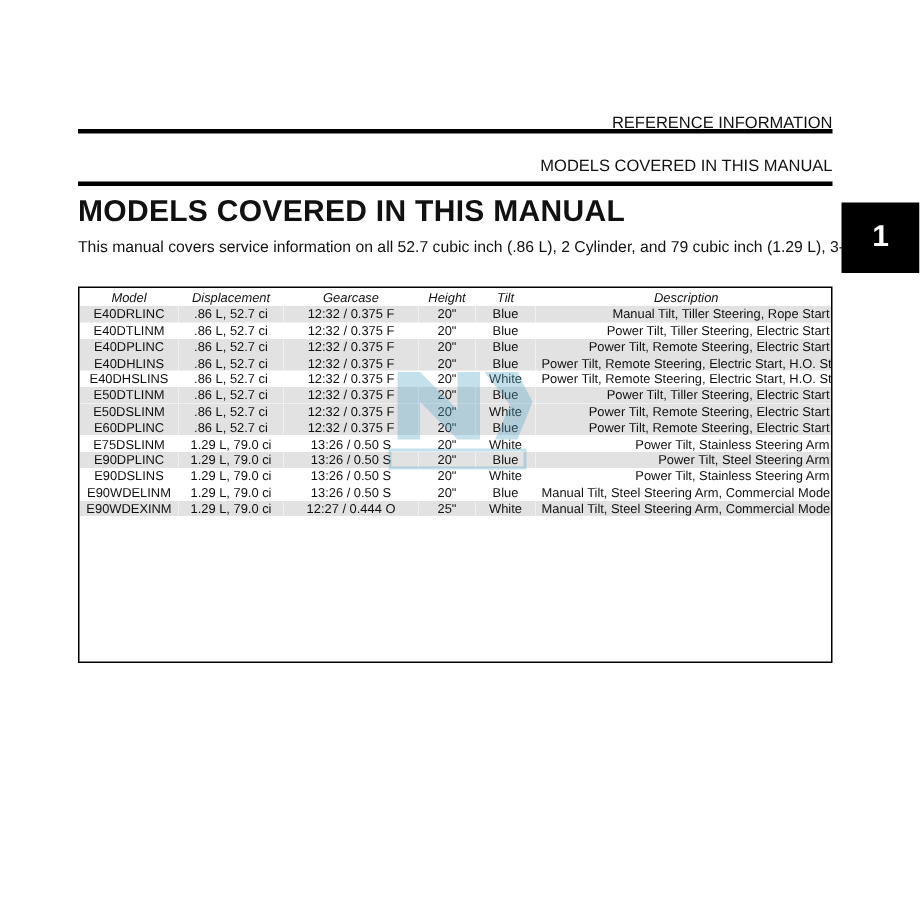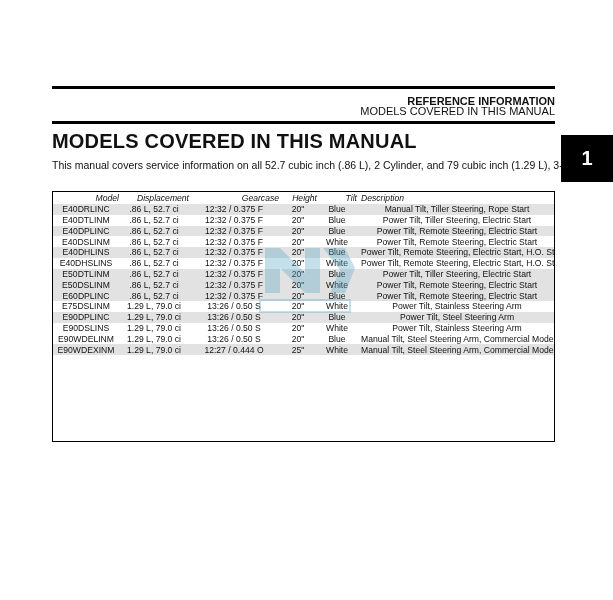--- a/index.html
+++ b/index.html
@@ -1,32 +1,32 @@
 <!DOCTYPE html>
 <html><head>
 <meta charset="utf-8">
 <style>
   html, body { margin: 0; padding: 0; background: #ffffff; }
   body { width: 613px; height: 600px; position: relative; overflow: hidden; font-family: "Liberation Sans", sans-serif; color: #111; }
   .rule-top { position: absolute; left: 52px; top: 86px; width: 503px; height: 3px; background: #000; }
   .hdr { position: absolute; right: 58px; text-align: right; font-size: 11px; line-height: 12px; }
-  .hdr.h1 { top: 95px; font-weight: bold; }
+  .hdr.h1 { top: 76px; font-weight: normal; }
   .hdr.h2 { top: 105px; }
   .rule-mid { position: absolute; left: 52px; top: 121px; width: 503px; height: 3px; background: #000; }
   .title { position: absolute; left: 52px; top: 130px; font-size: 20px; font-weight: bold; letter-spacing: 0.2px; }
   .tab { position: absolute; left: 561px; top: 135px; width: 52px; height: 47px; background: #000; color: #fff; font-weight: bold; font-size: 20px; display: flex; align-items: center; justify-content: center; }
   .intro { position: absolute; left: 52px; top: 159px; width: 510px; font-size: 10.5px; line-height: 12px; white-space: nowrap; overflow: hidden; }
   .tbl-wrap { position: absolute; left: 52px; top: 191px; width: 503px; height: 251px; border: 1px solid #000; box-sizing: border-box; overflow: hidden; }
   table { border-collapse: collapse; width: 100%; font-size: 8.6px; line-height: 10.4px; table-layout: fixed; }
-  th { font-style: italic; font-weight: normal; text-align: right; height: 12px; padding: 0; }
+  th { font-style: italic; font-weight: normal; text-align: center; height: 12px; padding: 0; }
   td { padding: 0 1px; white-space: nowrap; overflow: hidden; height: 10.8px; }
   tr.shade td { background: #e2e2e2; }
   td.c { text-align: center; }
-  td.l { text-align: center; padding-left: 4px; }
-  th.l { text-align: left; padding-left: 4px; }
+  td.l { text-align: right; padding-left: 4px; }
+  th.l { text-align: center; padding-left: 4px; }
   .wm { position: absolute; left: 245px; top: 238px; width: 120px; height: 80px; pointer-events: none; opacity: 0.35; }
 </style>
 </head>
 <body>
 
 <div class="rule-top"></div>
 <div class="hdr h1">REFERENCE INFORMATION</div>
 <div class="hdr h2">MODELS COVERED IN THIS MANUAL</div>
 <div class="rule-mid"></div>
 
@@ -71,28 +71,20 @@
           <td class="c">20"</td>
           <td class="c">Blue</td>
           <td class="l">Power Tilt, Tiller Steering, Electric Start</td>
         </tr>
         <tr class="shade">
           <td class="c">E40DPLINC</td>
           <td class="c">.86 L, 52.7 ci</td>
           <td class="c">12:32 / 0.375 F</td>
           <td class="c">20"</td>
           <td class="c">Blue</td>
-          <td class="l">Power Tilt, Remote Steering, Electric Start</td>
-        </tr>
-        <tr>
-          <td class="c">E40DSLINM</td>
-          <td class="c">.86 L, 52.7 ci</td>
-          <td class="c">12:32 / 0.375 F</td>
-          <td class="c">20"</td>
-          <td class="c">White</td>
           <td class="l">Power Tilt, Remote Steering, Electric Start</td>
         </tr>
         <tr class="shade">
           <td class="c">E40DHLINS</td>
           <td class="c">.86 L, 52.7 ci</td>
           <td class="c">12:32 / 0.375 F</td>
           <td class="c">20"</td>
           <td class="c">Blue</td>
           <td class="l">Power Tilt, Remote Steering, Electric Start, H.O. Styling</td>
         </tr>

